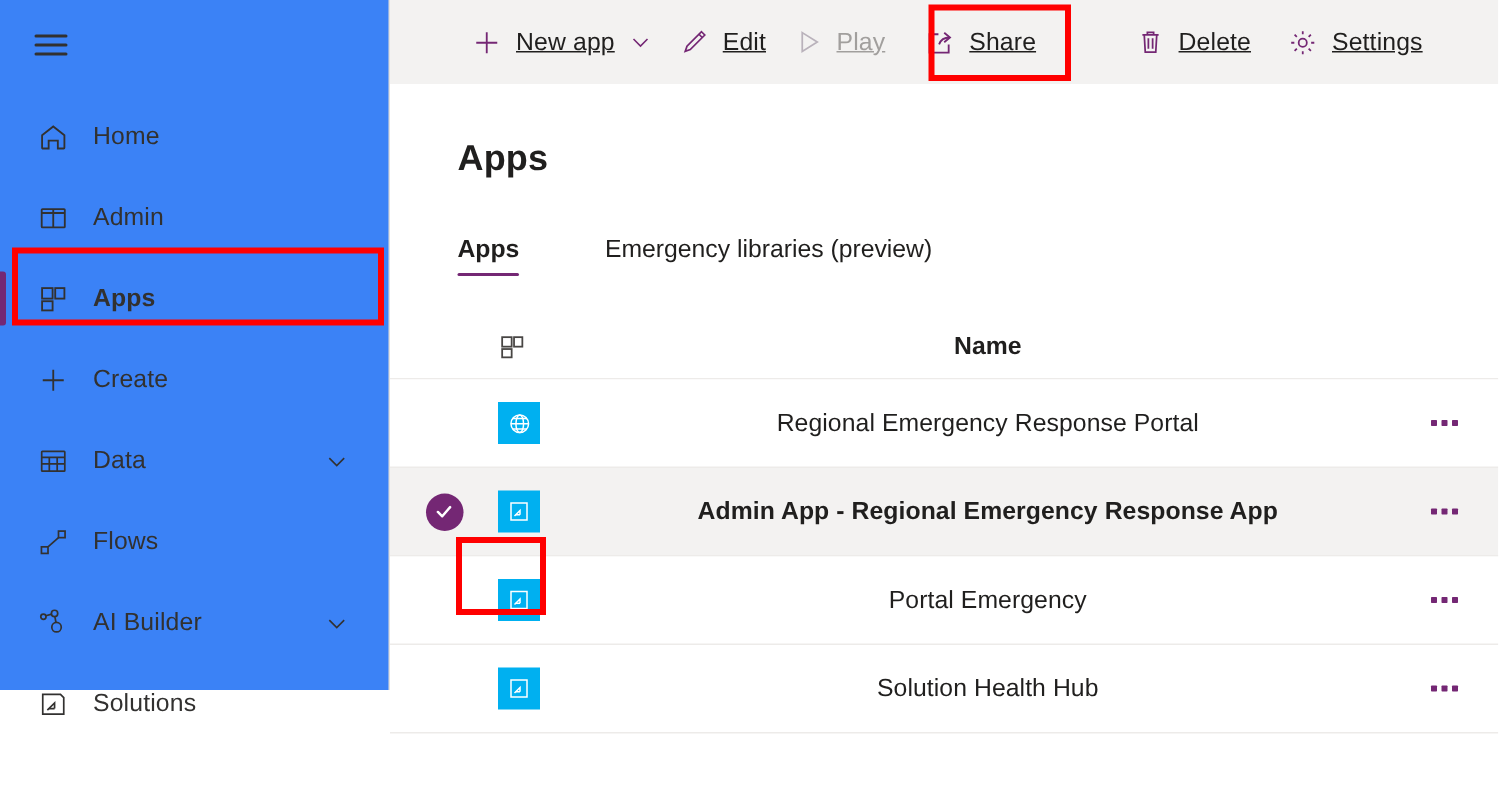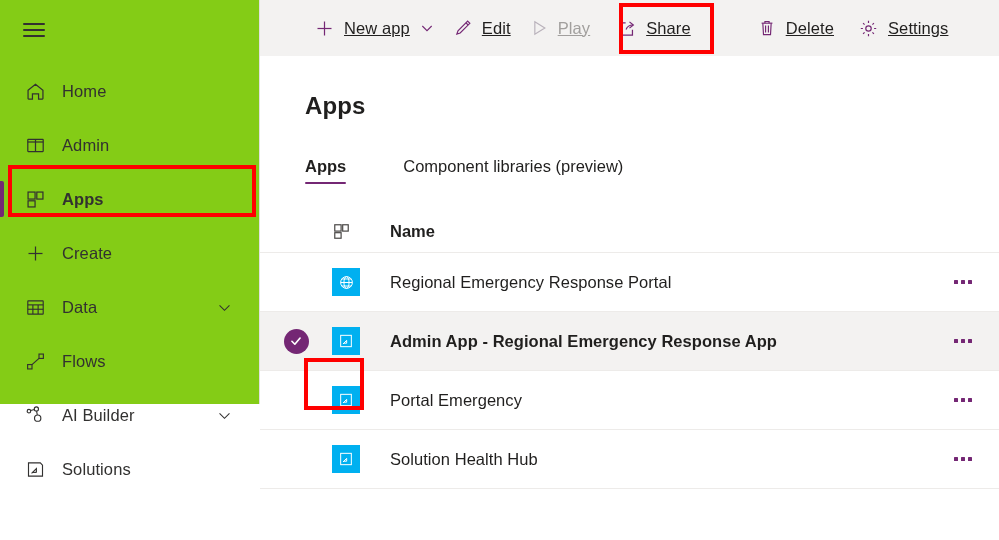--- a/index.html
+++ b/index.html
@@ -18,22 +18,22 @@
     width: 999px;
     height: 540px;
     display: flex;
     background: #ffffff;
   }
 
   
   .sidebar {
     position: relative;
     width: 260px;
-    height: 404px;
-    background: #84cc16;
+    height: 460px;
+    background: #3b82f6;
     border-right: 1px solid #e1dfdd;
     box-sizing: border-box;
     flex: 0 0 260px;
   }
 
   .hamburger {
     width: 48px;
     height: 48px;
     margin: 6px 0 0 10px;
     display: flex;
@@ -200,21 +200,21 @@
   }
   .grid-header {
     display: flex;
     align-items: center;
     height: 42px;
     border-bottom: 1px solid #edebe9;
     padding-left: 0;
   }
   .col-check { width: 72px; flex: 0 0 72px; display: flex; align-items: center; justify-content: center; }
   .col-icon  { width: 58px; flex: 0 0 58px; display: flex; align-items: center; }
-  .col-name  { flex: 1 1 auto; display: flex; align-items: center; }
+  .col-name  { flex: 1 1 auto; display: flex; align-items: center; justify-content: center; }
   .col-more  { width: 72px; flex: 0 0 72px; display: flex; align-items: center; justify-content: center; }
 
   .grid-header .hdr-icon { color: #484644; display: flex; }
   .grid-header .hdr-name {
     font-size: 16.5px;
     font-weight: 600;
     color: #201f1e;
   }
 
   .grid-row {
@@ -466,21 +466,21 @@
 
     <div class="content">
 
       <div class="page-title">Apps</div>
 
       <div class="tabs">
         <div class="tab active">
           <span>Apps</span>
         </div>
         <div class="tab">
-          <span>Component libraries (preview)</span>
+          <span>Emergency libraries (preview)</span>
         </div>
       </div>
 
       <div class="grid">
 
         <div class="grid-header">
           <div class="col-check"></div>
           <div class="col-icon">
             <span class="hdr-icon">
               <svg width="19" height="19" viewBox="0 0 24 24" fill="none" stroke="#484644" stroke-width="1.5">

